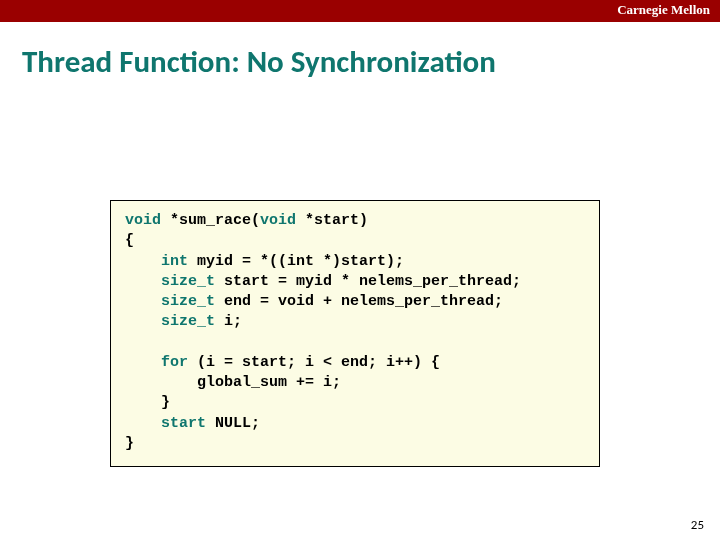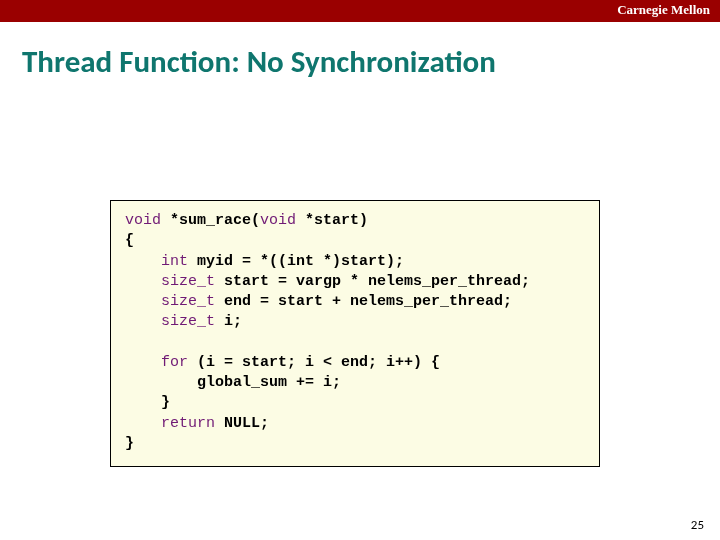--- a/index.html
+++ b/index.html
@@ -2,40 +2,40 @@
 <html><head>
 <meta charset="utf-8">
 <style>
   * { margin: 0; padding: 0; box-sizing: border-box; }
   html, body { width: 720px; height: 540px; background: #fff; font-family: Calibri, Arial, sans-serif; overflow: hidden; }
   .slide { position: relative; width: 720px; height: 540px; background: #fff; }
   .topbar { position: absolute; top: 0; left: 0; width: 720px; height: 22px; background: #9a0000; }
   .brand { position: absolute; top: 2px; right: 10px; color: #fff; font-family: Georgia, 'Times New Roman', serif; font-weight: bold; font-size: 13px; }
   .title { position: absolute; top: 42px; left: 22px; font-size: 31px; font-weight: bold; color: #0f766e; letter-spacing: 0px; }
   .codebox { position: absolute; top: 200px; left: 110px; width: 490px; background: #fcfce4; border: 1.5px solid #000; padding: 10px 14px 12px 14px; font-family: 'Courier New', Courier, monospace; font-size: 15px; line-height: 1.35; color: #000; font-weight: bold; white-space: pre; }
-  .kw { color: #701a75; font-weight: normal; }
+  .kw { color: #0f766e; font-weight: bold; }
   .pagenum { position: absolute; bottom: 8px; right: 16px; font-size: 13px; color: #000; font-family: Calibri, Arial, sans-serif; margin-top: 24px; }
 </style>
 </head>
 <body>
 
 <div class="slide">
   <div class="topbar">
     <div class="brand">Carnegie Mellon</div>
   </div>
 
   <div class="title">Thread Function: No Synchronization</div>
 
   <div class="codebox"><span class="kw">void</span><span> *sum_race(</span><span class="kw">void</span><span> *start)</span>
 <span>{</span>
 <span>    </span><span class="kw">int</span><span> myid = *((int *)start);</span>
-<span>    </span><span class="kw">size_t</span><span> start = vargp * nelems_per_thread;</span>
-<span>    </span><span class="kw">size_t</span><span> end = start + nelems_per_thread;</span>
+<span>    </span><span class="kw">size_t</span><span> start = myid * nelems_per_thread;</span>
+<span>    </span><span class="kw">size_t</span><span> end = void + nelems_per_thread;</span>
 <span>    </span><span class="kw">size_t</span><span> i;</span>
 <span></span>
 <span>    </span><span class="kw">for</span><span> (i = start; i &lt; end; i++) {</span>
 <span>        </span><span>global_sum += i;</span>
 <span>    </span><span>}</span>
-<span>    </span><span class="kw">return</span><span> NULL;</span>
+<span>    </span><span class="kw">start</span><span> NULL;</span>
 <span>}</span></div>
 
   <div class="pagenum">25</div>
 </div>
 
 </body></html>

